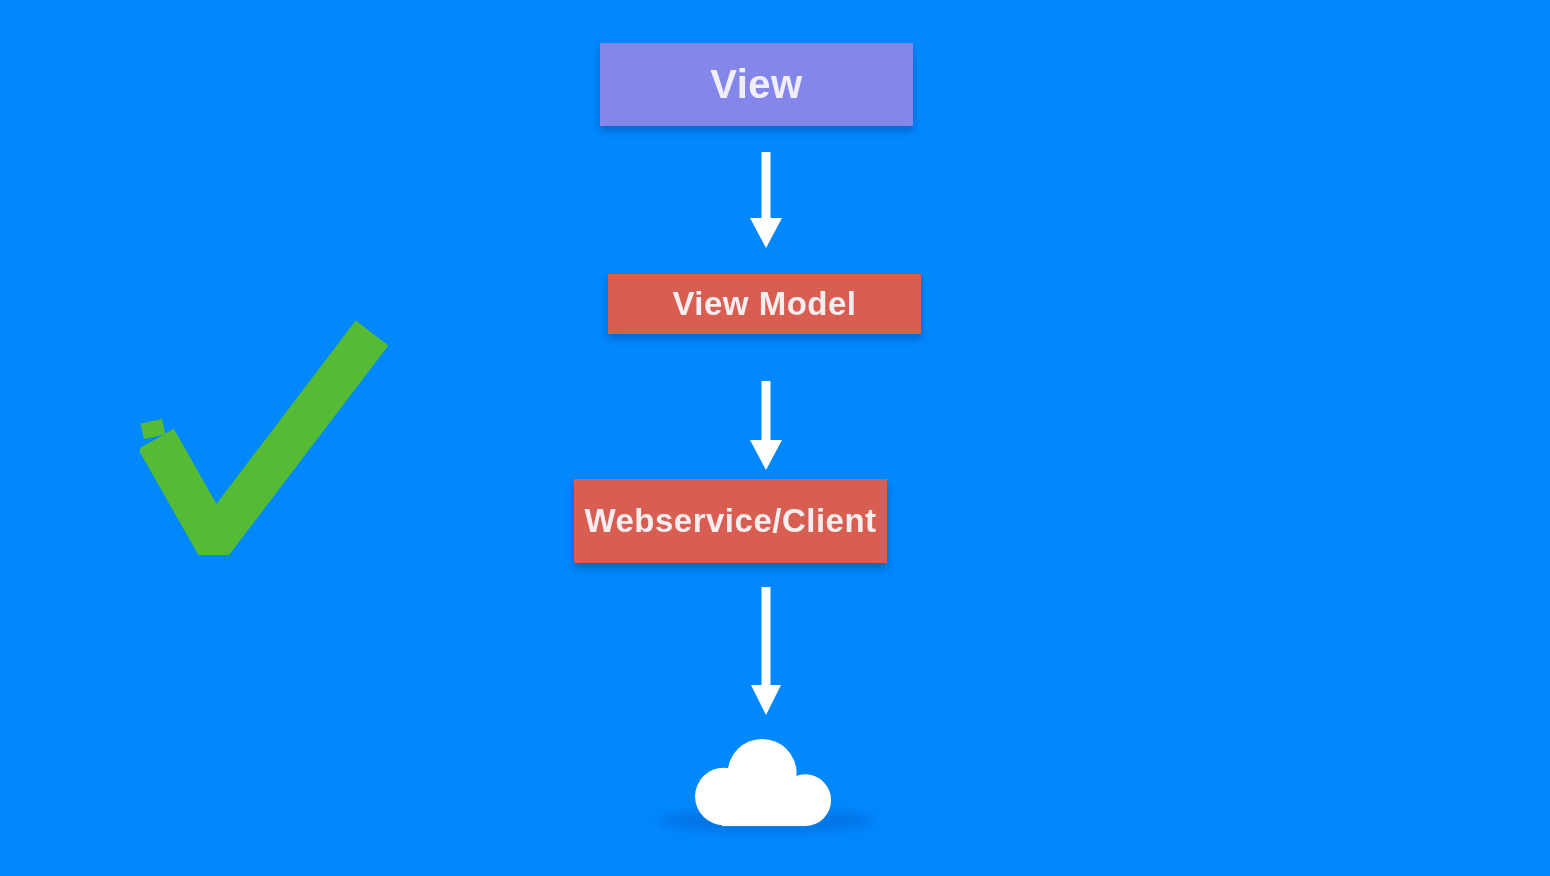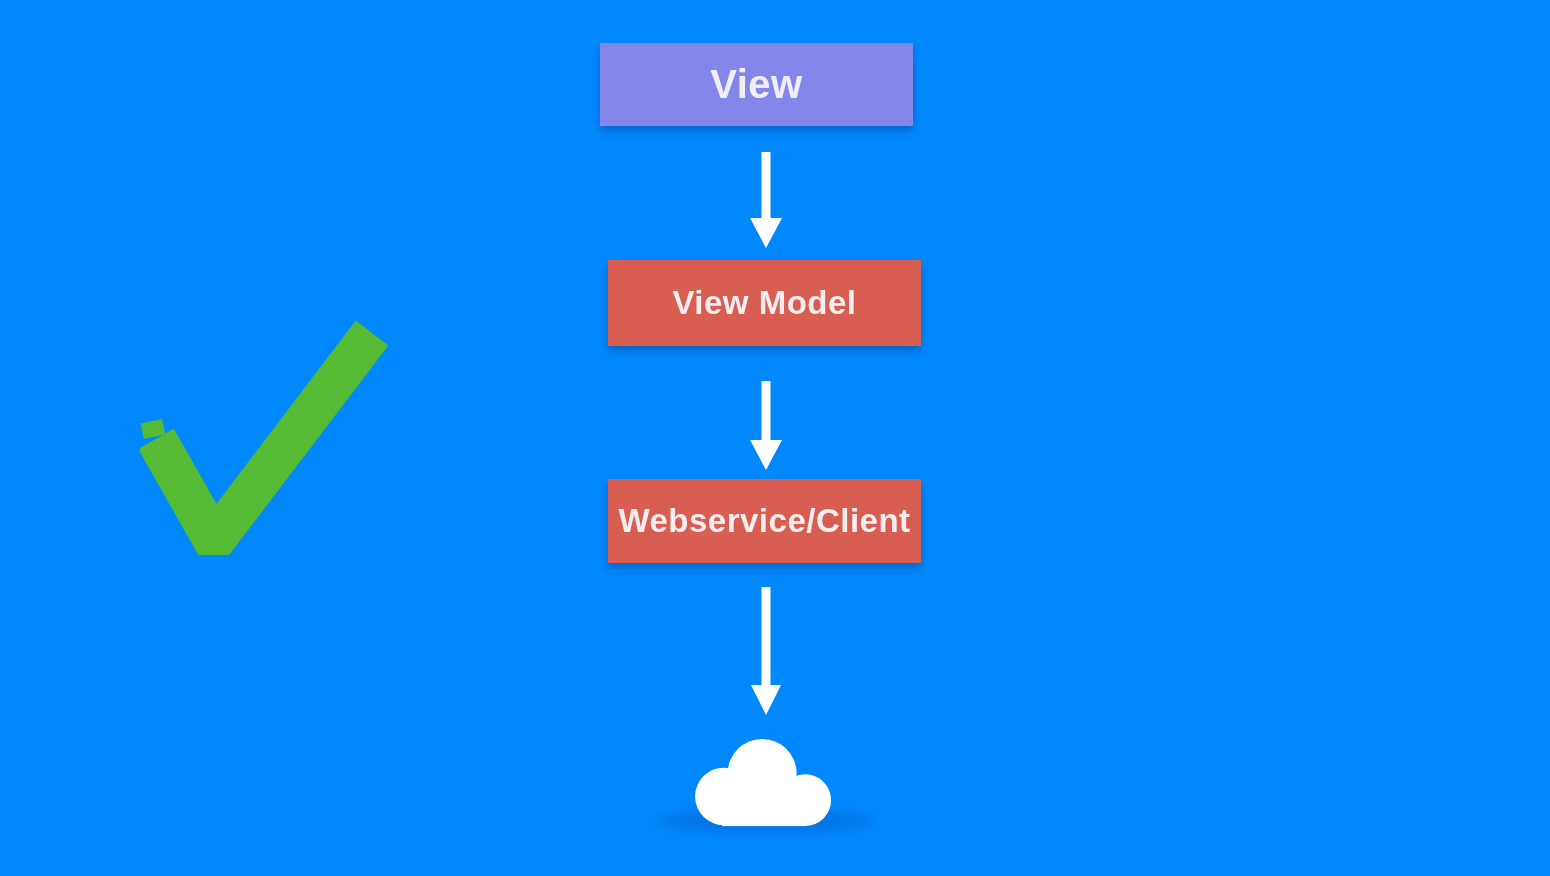--- a/index.html
+++ b/index.html
@@ -27,27 +27,27 @@
   }
   #node-view {
     left: 600px;
     top: 43px;
     width: 313px;
     height: 83px;
     font-size: 40px;
   }
   #node-view-model {
     left: 608px;
-    top: 260px;
+    top: 274px;
     width: 313px;
-    height: 86px;
+    height: 60px;
     font-size: 33px;
   }
   #node-webservice {
-    left: 608px;
+    left: 574px;
     top: 479px;
     width: 313px;
     height: 84px;
     font-size: 33px;
   }
   .arrow {
     position: absolute;
     left: 747px;
   }
   #arrow-1 { top: 152px; }

